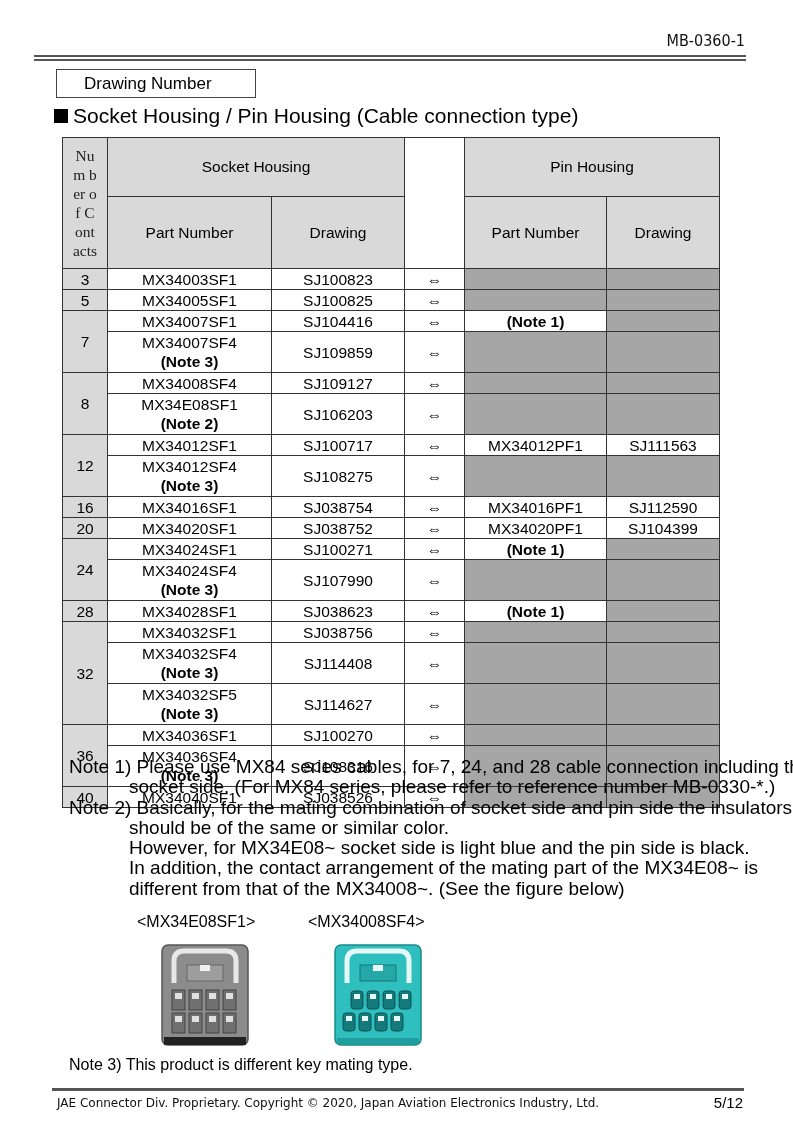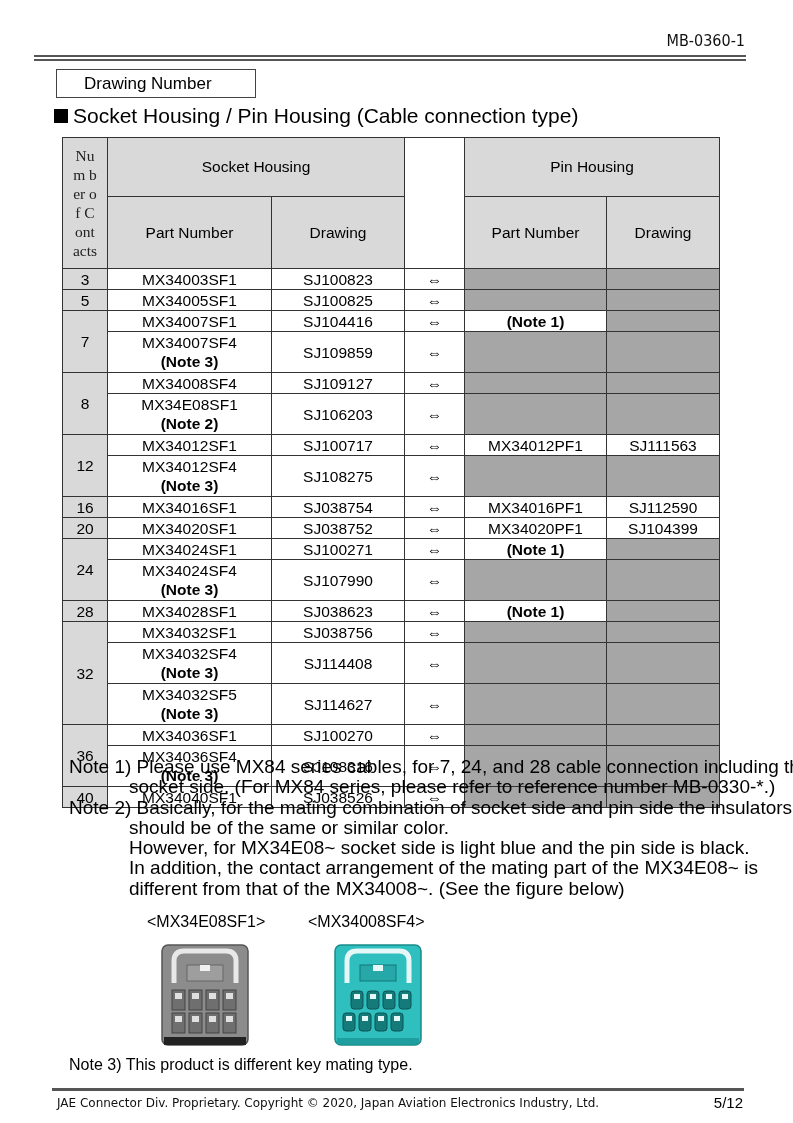--- a/index.html
+++ b/index.html
@@ -272,21 +272,21 @@
 <div class="notes">
   <div class="line">Note 1) Please use MX84 series cables, for 7, 24, and 28 cable connection including the</div>
   <div class="line ind">socket side. (For MX84 series, please refer to reference number MB-0330-*.)</div>
   <div class="line">Note 2) Basically, for the mating combination of socket side and pin side the insulators</div>
   <div class="line ind">should be of the same or similar color.</div>
   <div class="line ind">However, for MX34E08~ socket side is light blue and the pin side is black.</div>
   <div class="line ind">In addition, the contact arrangement of the mating part of the MX34E08~ is</div>
   <div class="line ind">different from that of the MX34008~. (See the figure below)</div>
 </div>
 
-<div class="fig-labels" style="left:147px;">&lt;MX34E08SF1&gt;</div>
+<div class="fig-labels" style="left:137px;">&lt;MX34E08SF1&gt;</div>
 <div class="fig-labels" style="left:308px;">&lt;MX34008SF4&gt;</div>
 
 <svg class="conn" style="left:160px; top:943px;" width="90" height="105" viewBox="0 0 90 105">
   <rect x="2" y="2" width="86" height="100" rx="6" fill="#8c8c8c" stroke="#555" stroke-width="1.5"></rect>
   <path d="M14 40 L14 18 Q14 8 24 8 L66 8 Q76 8 76 18 L76 40" fill="none" stroke="#e8e8e8" stroke-width="5"></path>
   <rect x="27" y="22" width="36" height="16" fill="#9e9e9e" stroke="#666"></rect>
   <rect x="40" y="22" width="10" height="6" fill="#f0f0f0"></rect>
   <g fill="#6f6f6f" stroke="#444" stroke-width="1">
     <rect x="12" y="47" width="13" height="20"></rect>
       <rect x="29" y="47" width="13" height="20"></rect>

